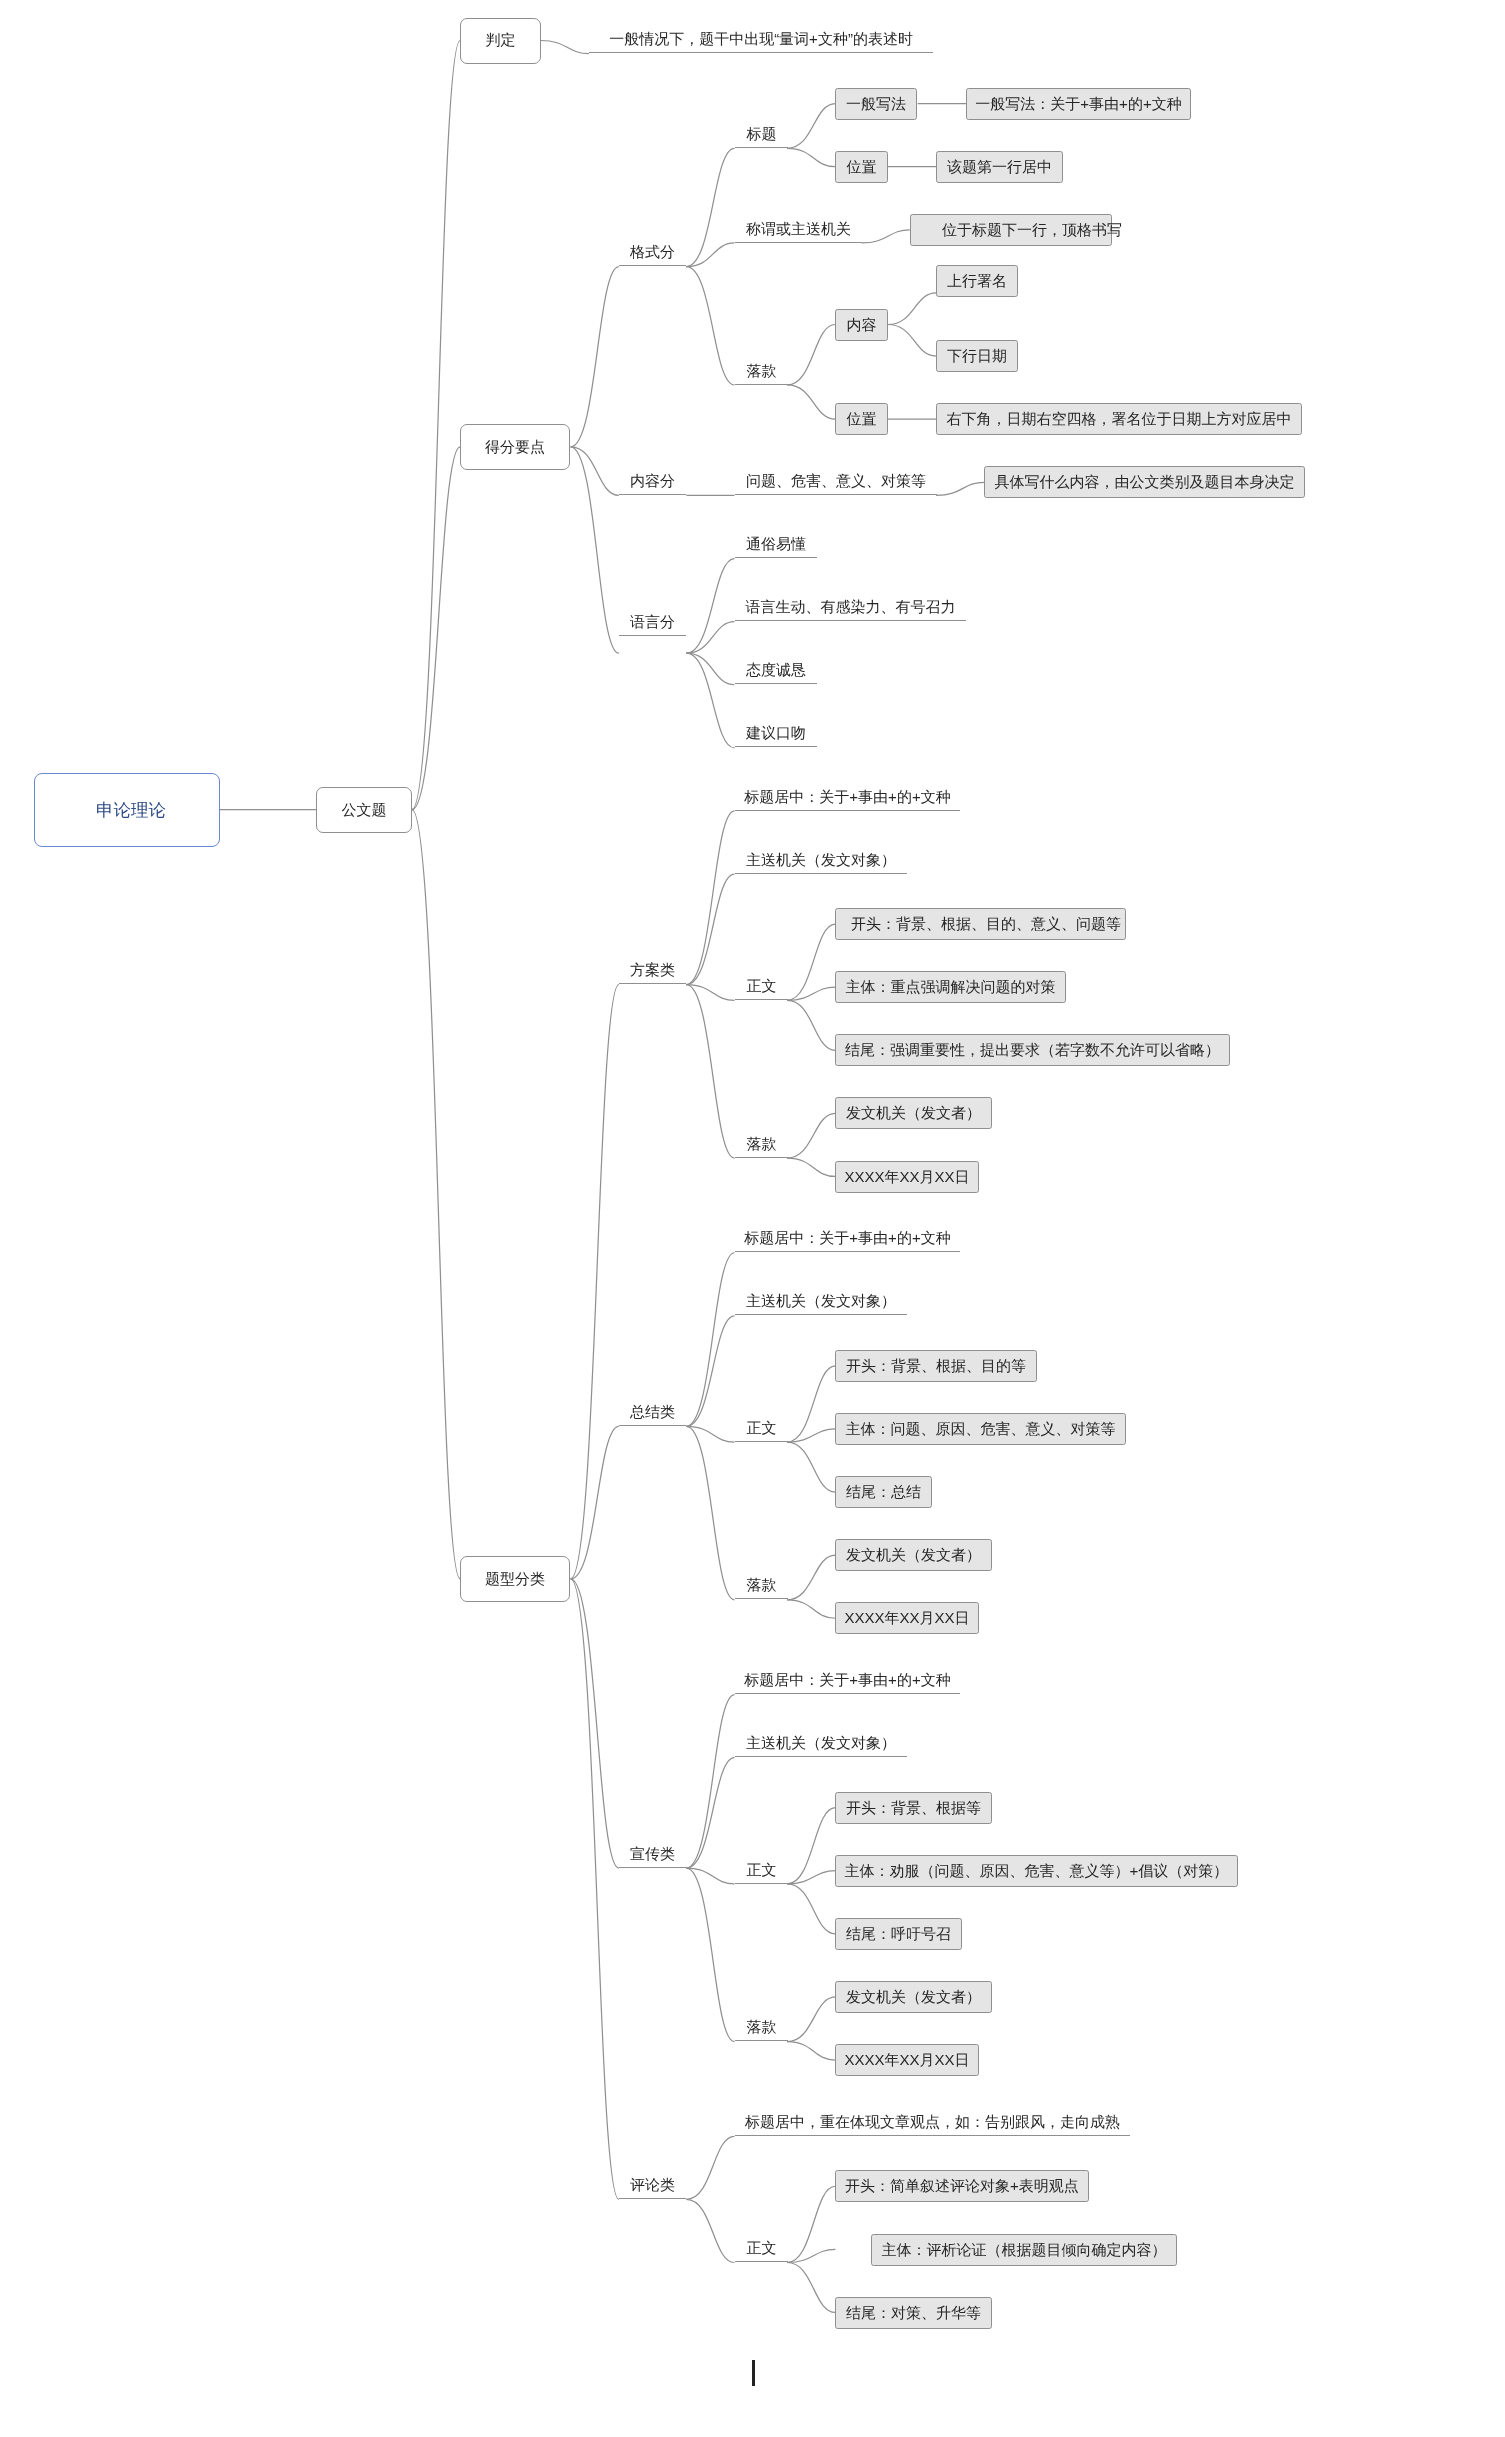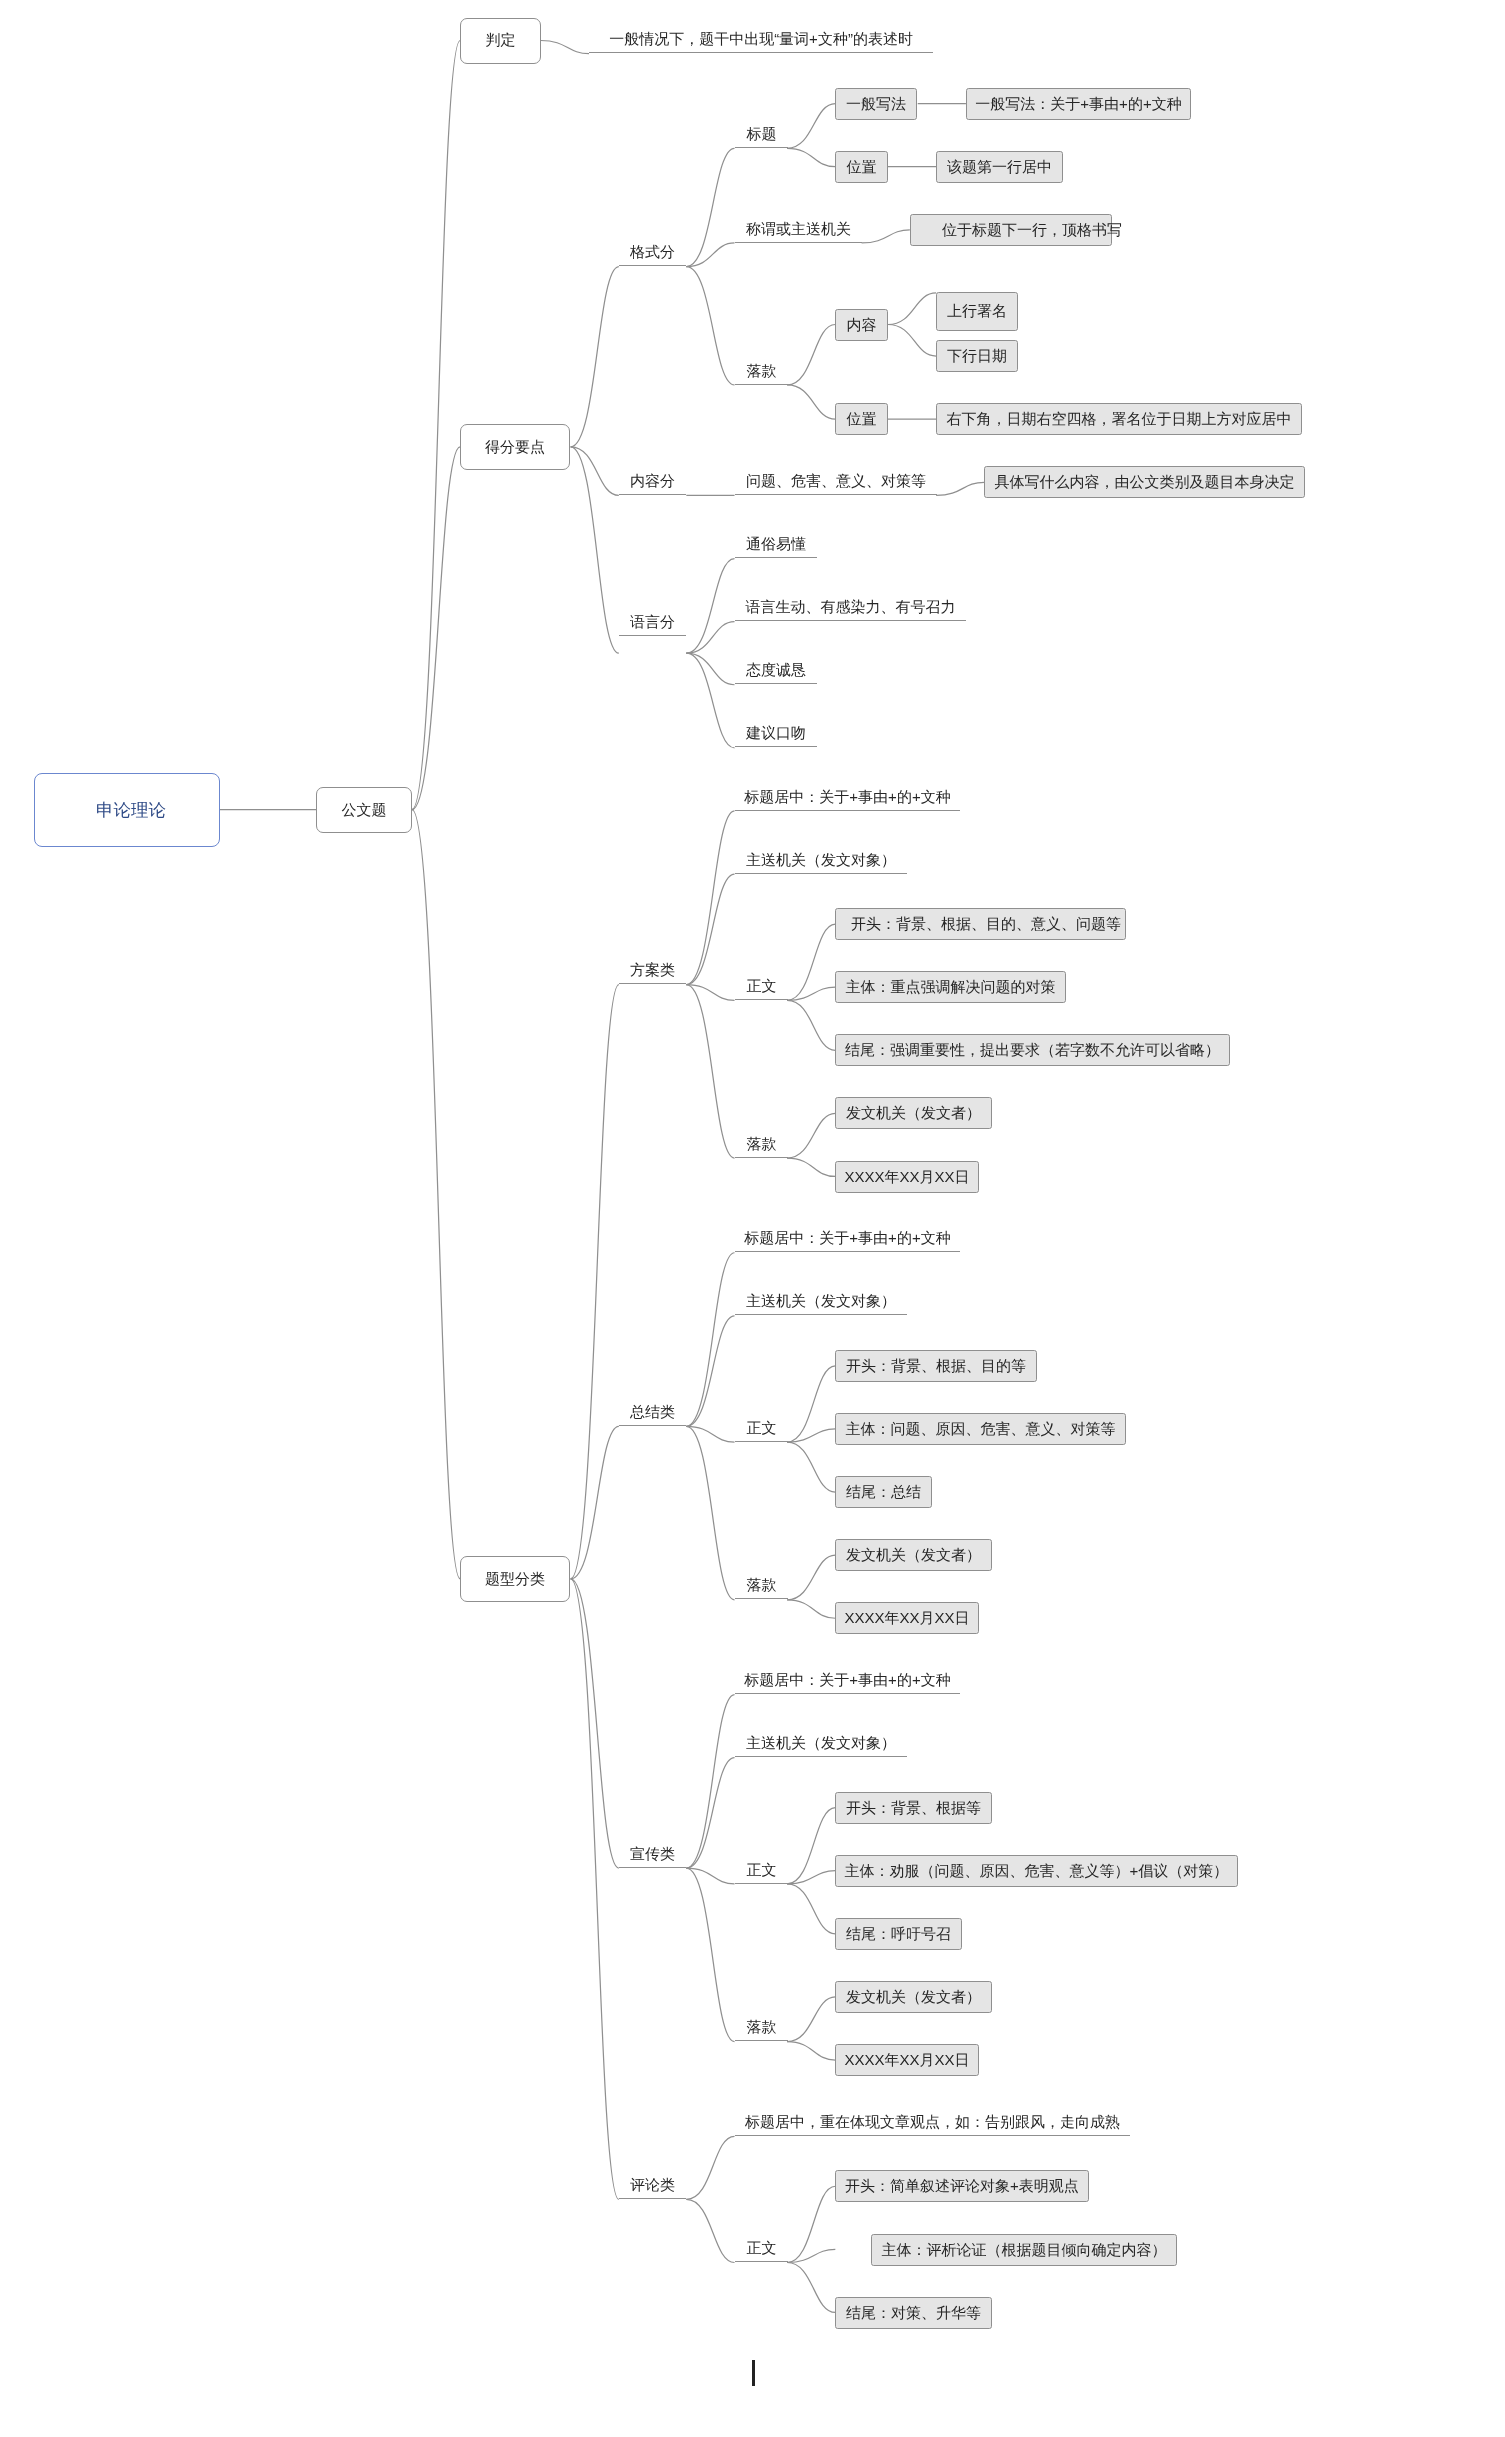--- a/index.html
+++ b/index.html
@@ -157,21 +157,21 @@
       </div>
       <div class="node n-box" style="left: 910px; top: 214px; width: 202px; height: 32px; font-size: 15px; padding-left: 42px;">
         <span>位于标题下一行，顶格书写</span>
       </div>
       <div class="node n-underline" style="left: 735px; top: 359px; width: 53px; height: 26px; font-size: 15px;">
         <span>落款</span>
       </div>
       <div class="node n-box" style="left: 835px; top: 309px; width: 53px; height: 32px; font-size: 15px;">
         <span>内容</span>
       </div>
-      <div class="node n-box" style="left: 936px; top: 292px; width: 82px; height: 39px; font-size: 15px;">
+      <div class="node n-box" style="left: 936px; top: 265px; width: 82px; height: 32px; font-size: 15px;">
         <span>上行署名</span>
       </div>
       <div class="node n-box" style="left: 936px; top: 340px; width: 82px; height: 32px; font-size: 15px;">
         <span>下行日期</span>
       </div>
       <div class="node n-box" style="left: 835px; top: 403px; width: 53px; height: 32px; font-size: 15px;">
         <span>位置</span>
       </div>
       <div class="node n-box" style="left: 936px; top: 403px; width: 366px; height: 32px; font-size: 15px;">
         <span>右下角，日期右空四格，署名位于日期上方对应居中</span>

